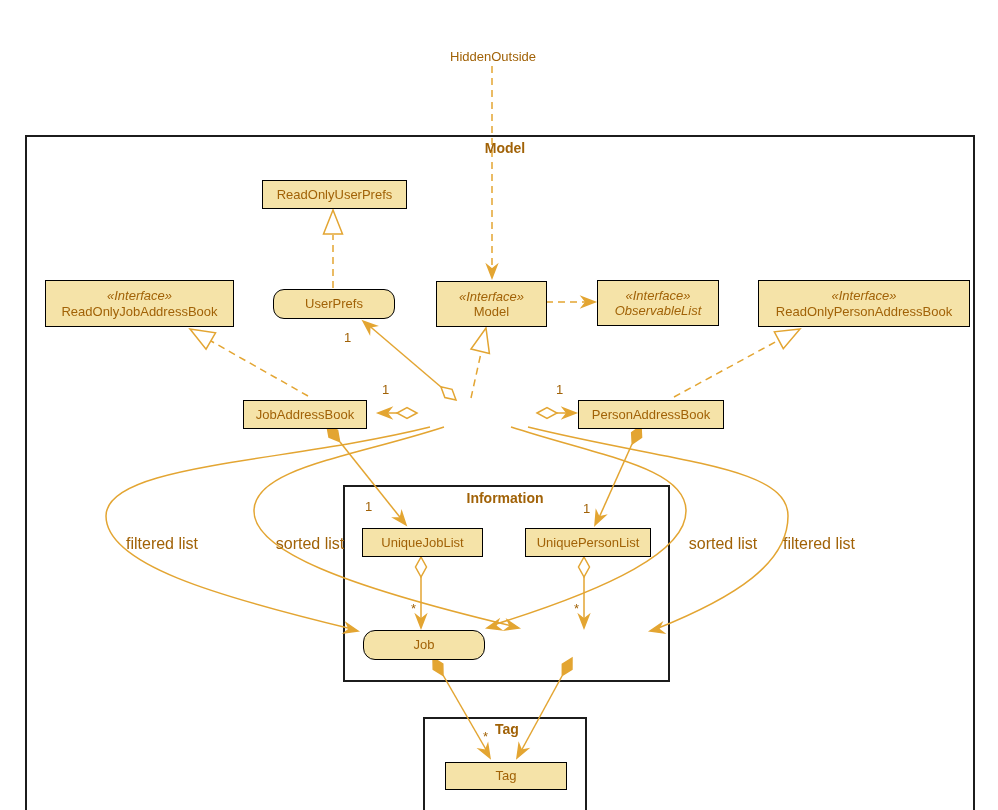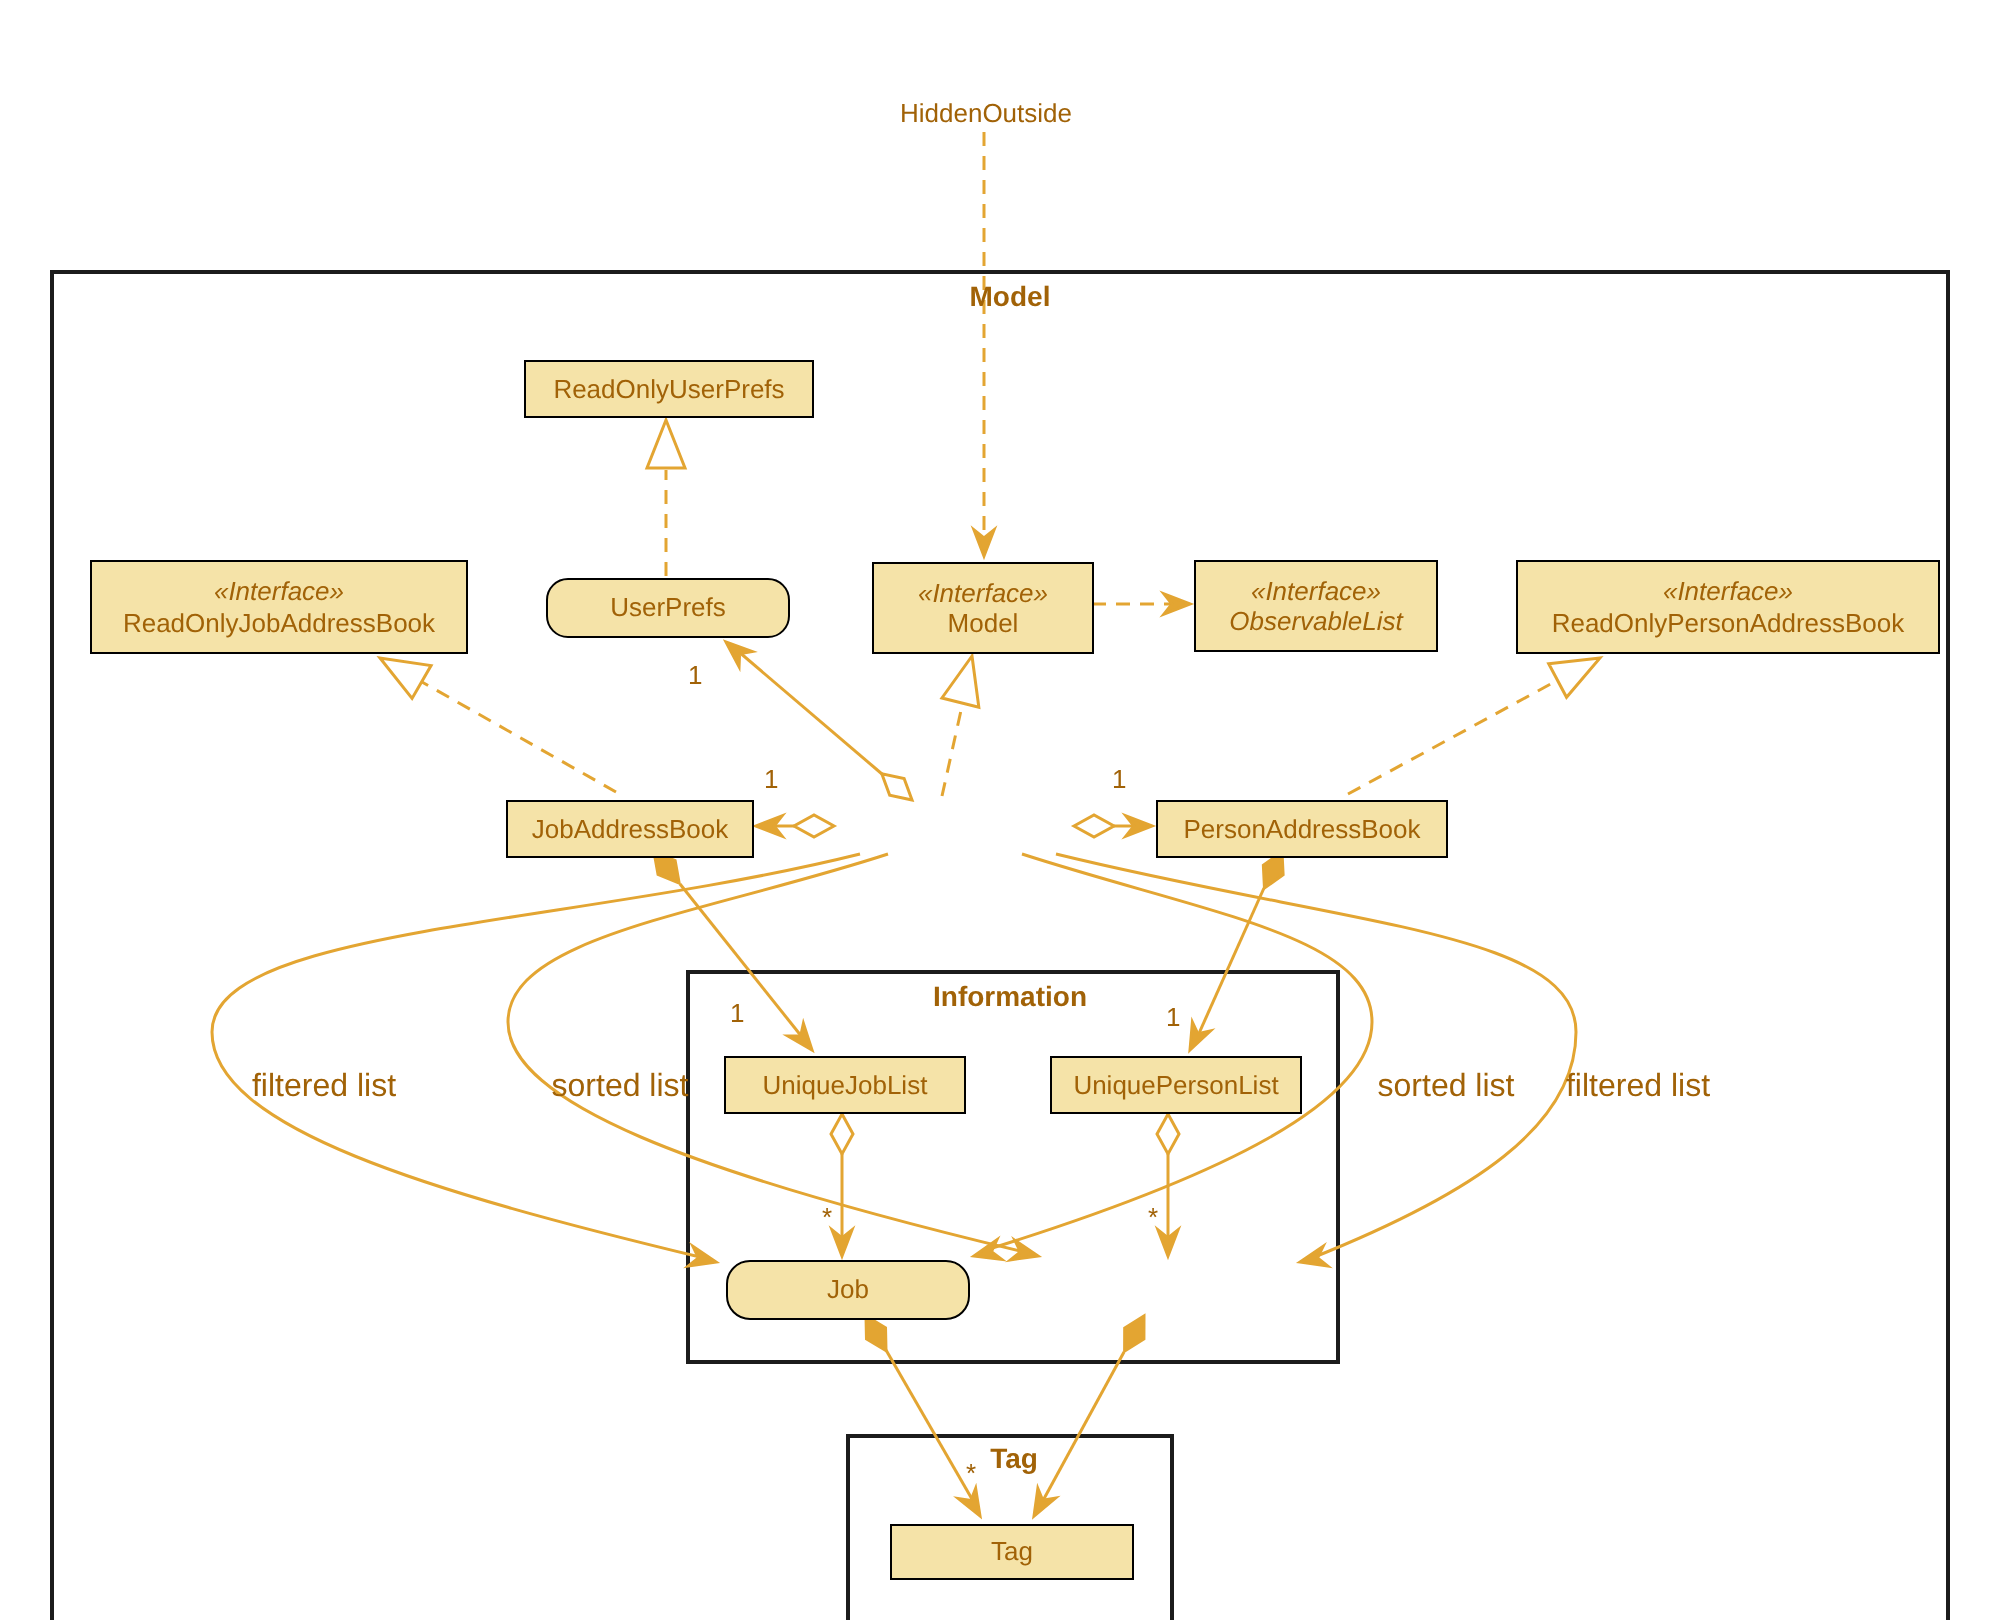--- a/index.html
+++ b/index.html
@@ -175,21 +175,21 @@
   <div class="cls" style="left:597px;top:240px;width:120px;height:44px;">
     <span class="st">«Interface»</span>
     <span class="it">ObservableList</span>
   </div>
 
   <div class="cls" style="left:758px;top:240px;width:210px;height:45px;">
     <span class="st">«Interface»</span>
     <span>ReadOnlyPersonAddressBook</span>
   </div>
 
-  <div class="cls" style="left:253px;top:360px;width:122px;height:27px;">
+  <div class="cls" style="left:243px;top:360px;width:122px;height:27px;">
     <span>JobAddressBook</span>
   </div>
 
 
   <div class="cls" style="left:578px;top:360px;width:144px;height:27px;">
     <span>PersonAddressBook</span>
   </div>
 
   <div class="cls" style="left:362px;top:488px;width:119px;height:27px;">
     <span>UniqueJobList</span>

